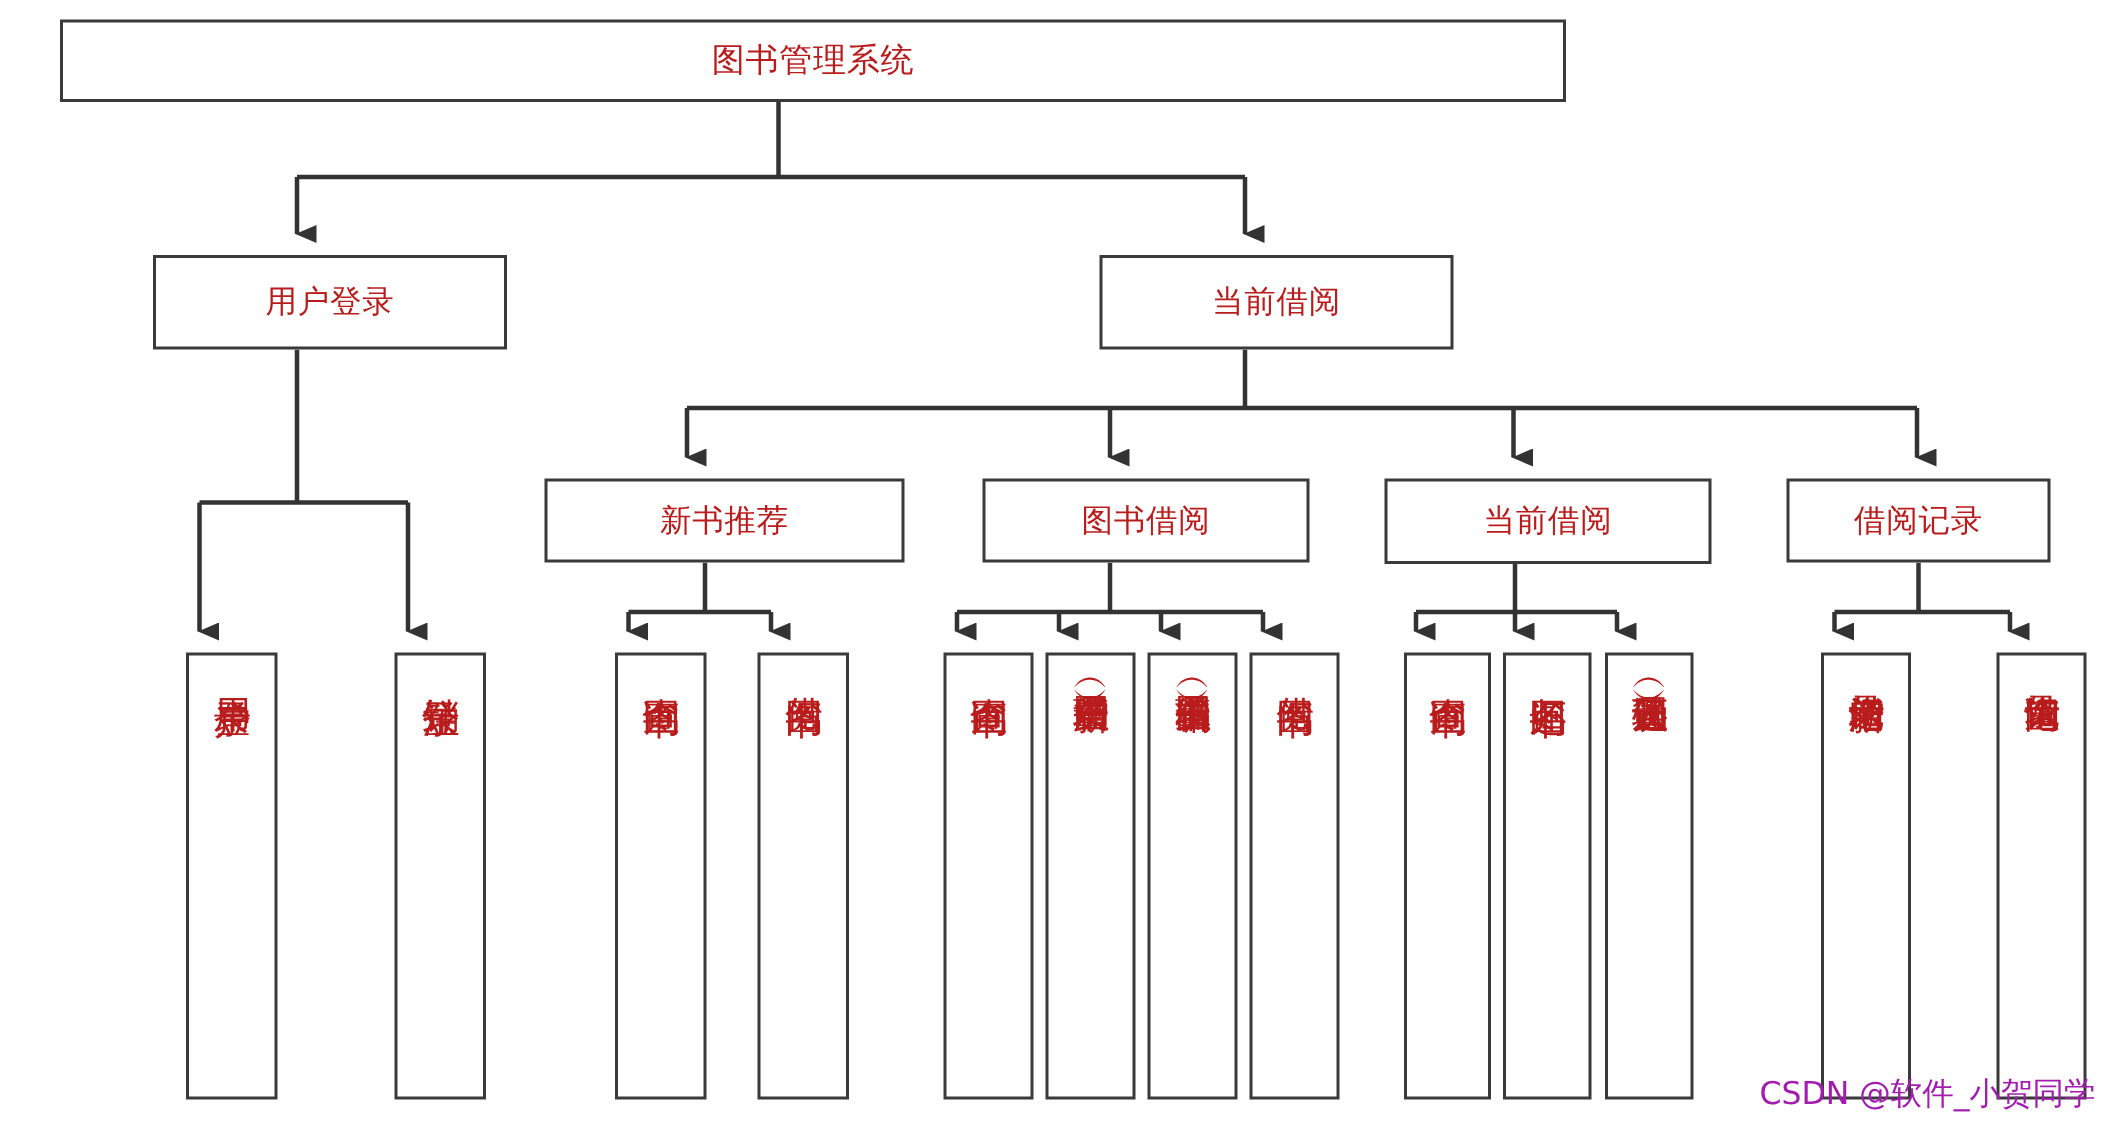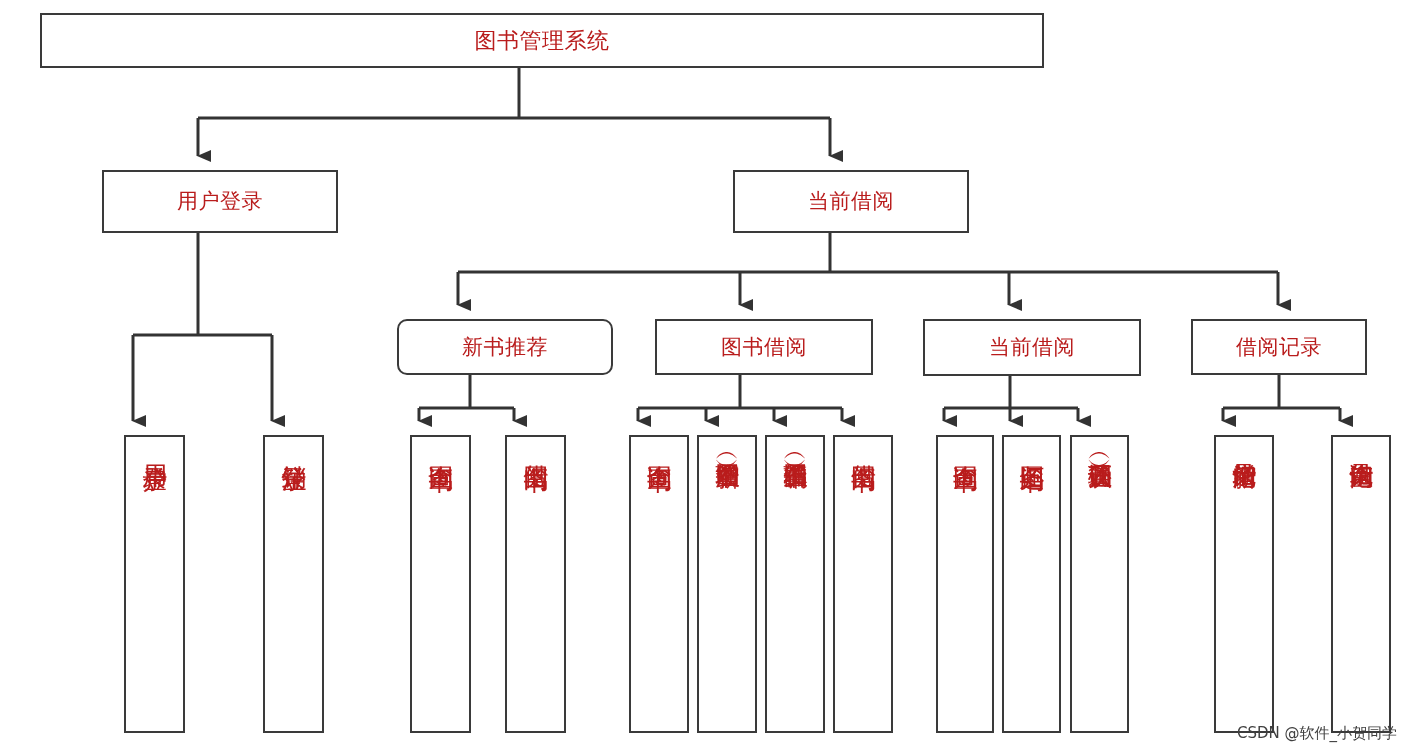--- a/index.html
+++ b/index.html
@@ -67,22 +67,22 @@
     white-space: nowrap;
   }
   .node.vert.tight .lbl {
     font-size: 24px;
     letter-spacing: 0px;
   }
   #watermark {
     position: absolute;
     right: 8px;
     bottom: 4px;
-    font-size: 15px;
-    color: #404040;
+    font-size: 21px;
+    color: #a21caf;
     z-index: 5;
     white-space: nowrap;
     font-family: "DejaVu Sans", "Liberation Sans", sans-serif;
   }
 </style>
 </head>
 <body>
 
 <div id="canvas">
 
@@ -140,21 +140,21 @@
     <span class="lbl">图书管理系统</span>
   </div>
 
   <div class="node horiz" style="left:81px; top:170px; width:236px; height:63px;">
     <span class="lbl">用户登录</span>
   </div>
   <div class="node horiz" style="left:712px; top:170px; width:236px; height:63px;">
     <span class="lbl">当前借阅</span>
   </div>
 
-  <div class="node horiz" style="left:376px; top:319px; width:216px; height:56px;border-radius:10px;">
+  <div class="node horiz" style="left:342px; top:319px; width:240px; height:56px;">
     <span class="lbl">新书推荐</span>
   </div>
   <div class="node horiz" style="left:634px; top:319px; width:218px; height:56px;">
     <span class="lbl">图书借阅</span>
   </div>
   <div class="node horiz" style="left:902px; top:319px; width:218px; height:57px;">
     <span class="lbl">当前借阅</span>
   </div>
   <div class="node horiz" style="left:1170px; top:319px; width:176px; height:56px;">
     <span class="lbl">借阅记录</span>

